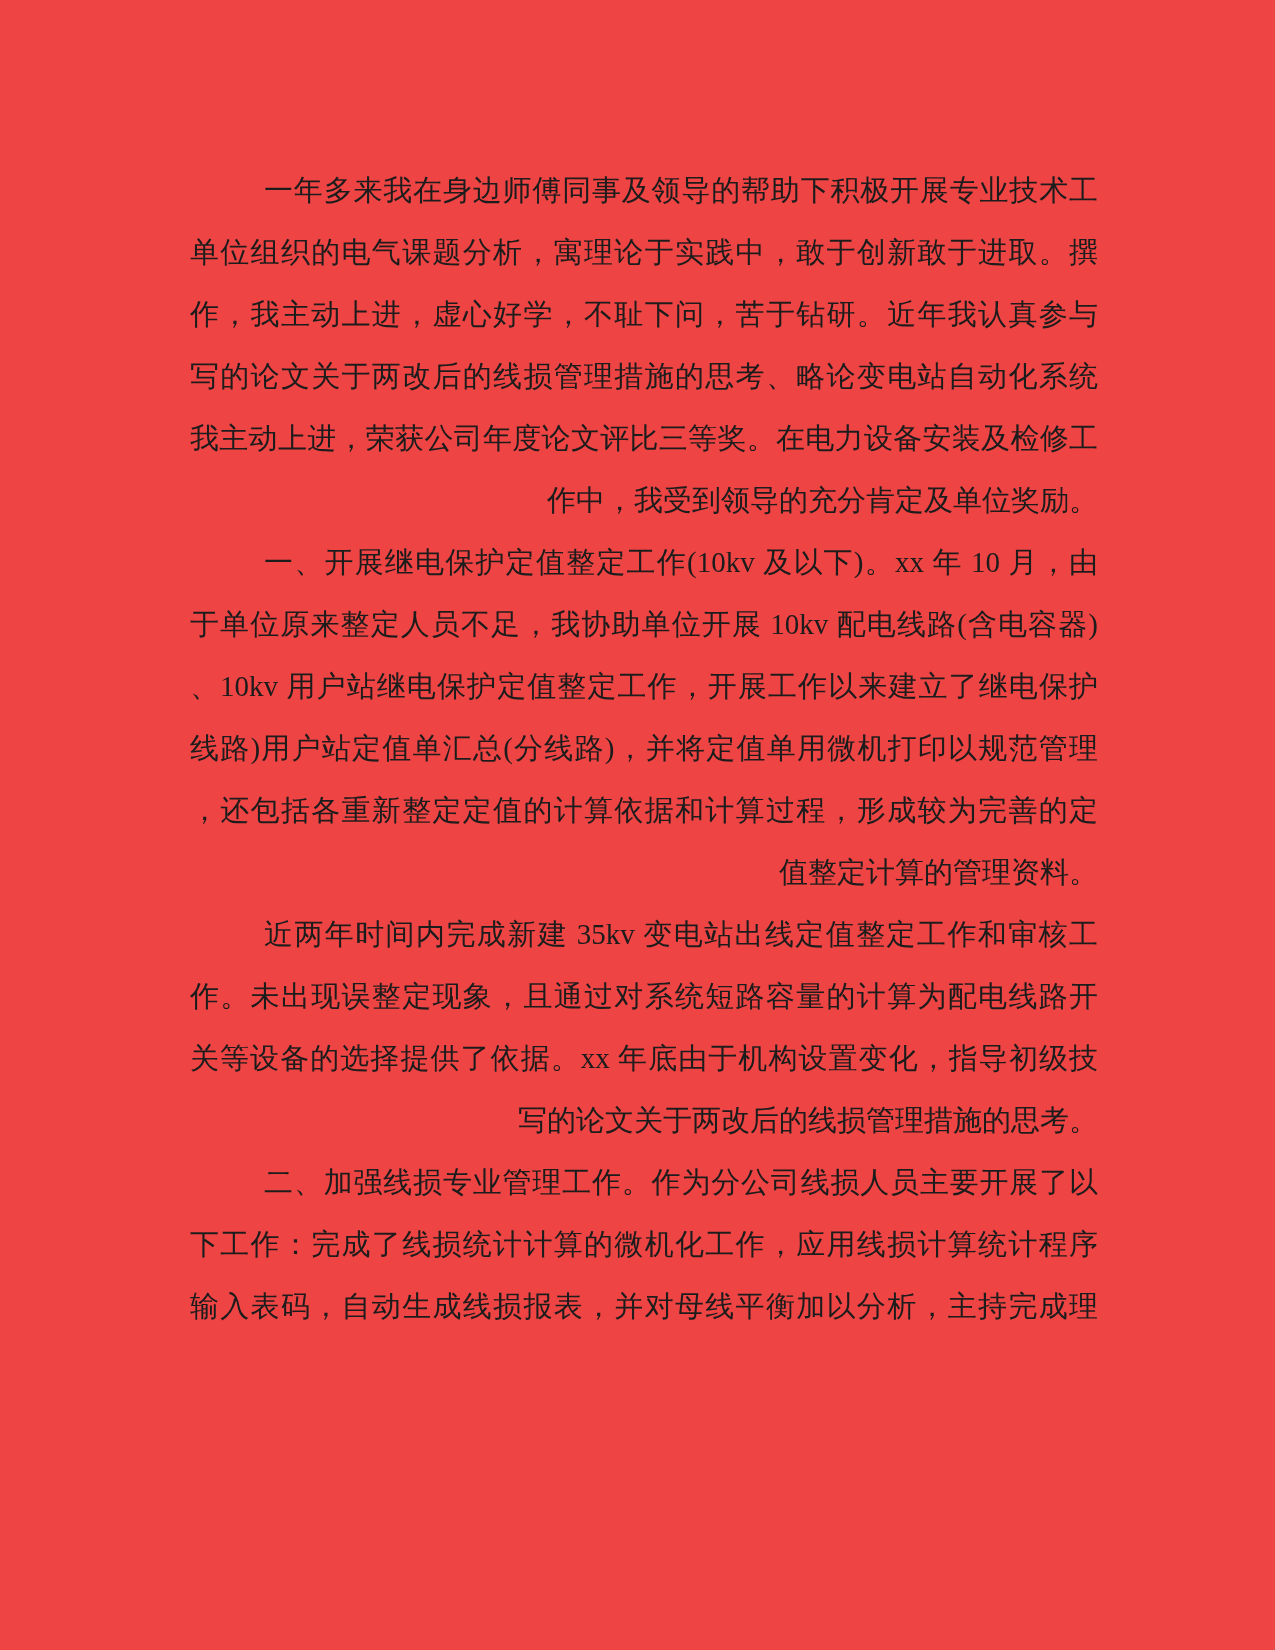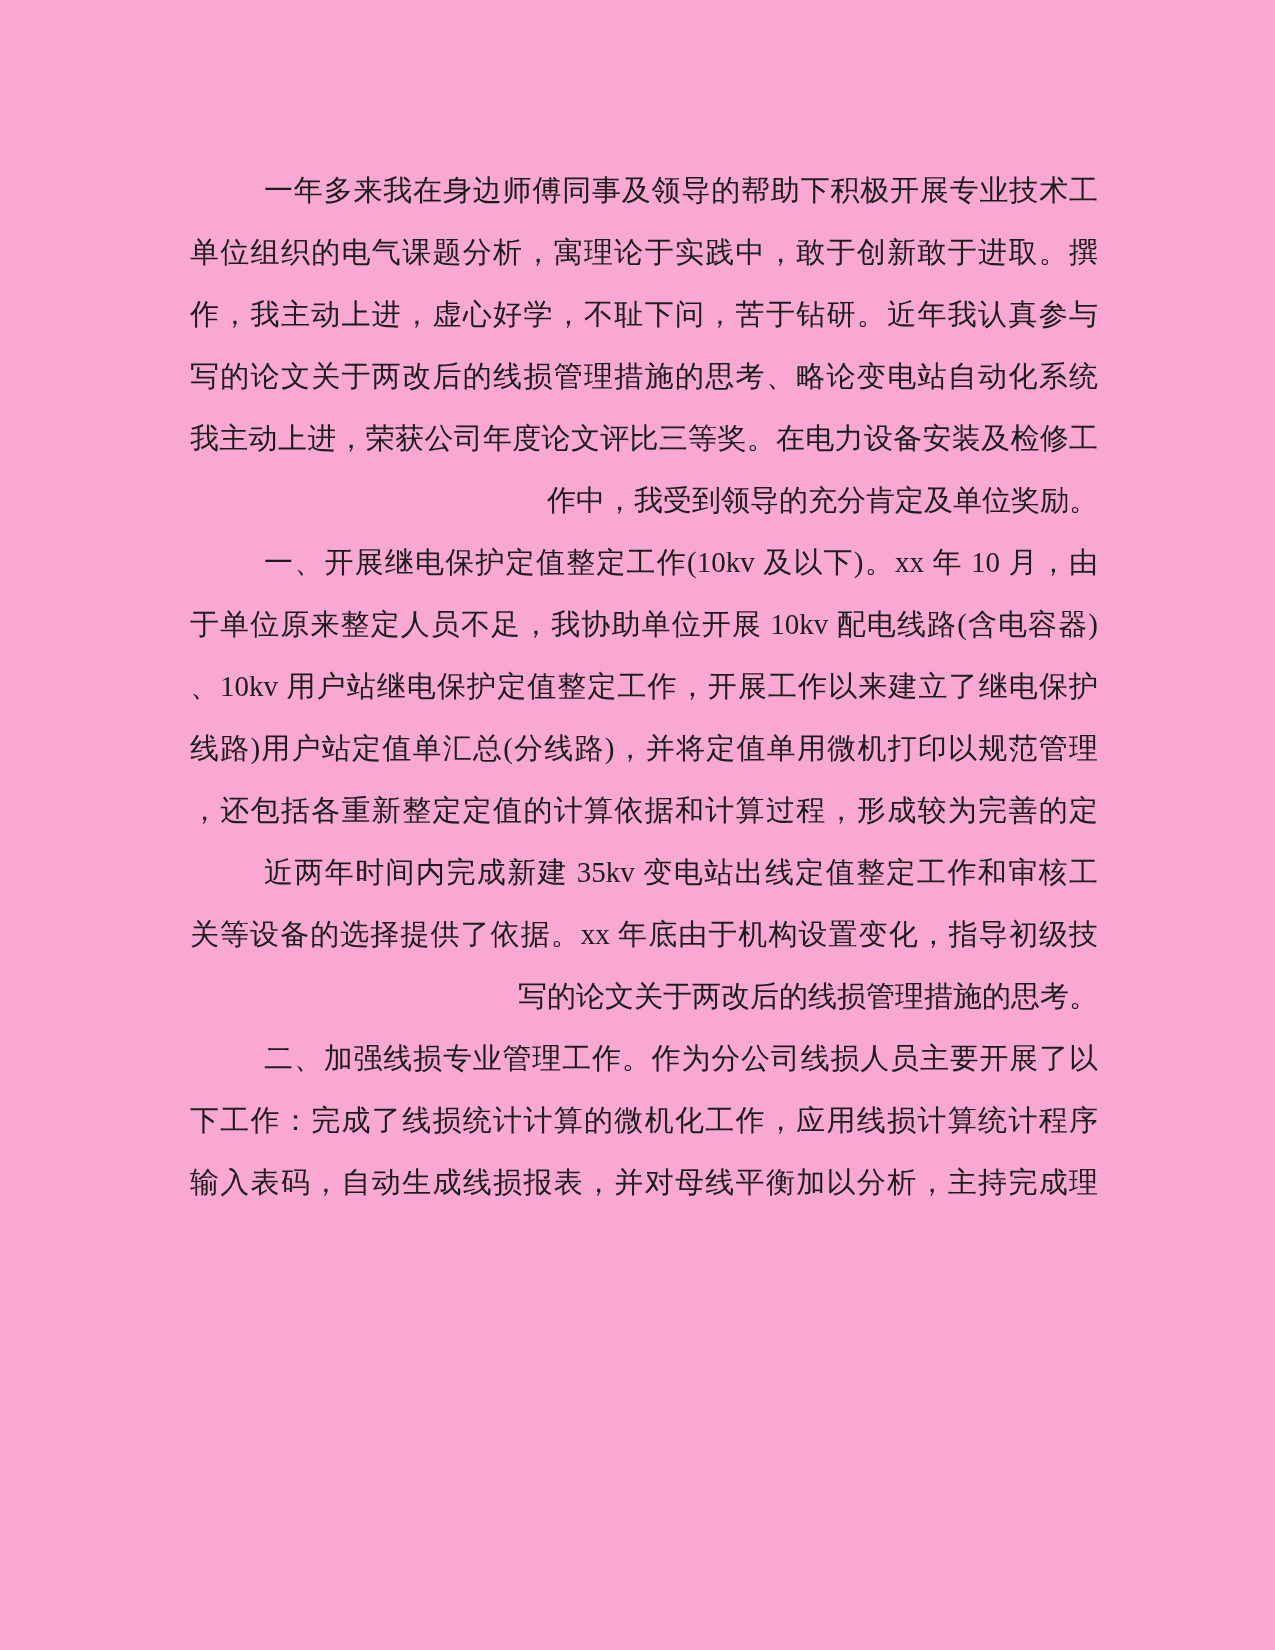--- a/index.html
+++ b/index.html
@@ -9,21 +9,21 @@
   body {
     width: 1275px;
     height: 1650px;
     background: #ffffff;
     font-family: "Liberation Serif", serif;
   }
   .page {
     position: relative;
     width: 1275px;
     height: 1650px;
-    background: #f9a8d4;
+    background: #ef4444;
     overflow: hidden;
   }
   .text-block {
     position: absolute;
     left: 190px;
     top: 159px;
     width: 908px;
     color: #1c1c1c;
   }
   .paragraph {
@@ -60,23 +60,25 @@
         <div class="line stretch">写的论文关于两改后的线损管理措施的思考、略论变电站自动化系统</div>
         <div class="line stretch">我主动上进，荣获公司年度论文评比三等奖。在电力设备安装及检修工</div>
         <div class="line">作中，我受到领导的充分肯定及单位奖励。</div>
       </div>
       <div class="paragraph">
         <div class="line indent stretch">一、开展继电保护定值整定工作(10kv 及以下)。xx 年 10 月，由</div>
         <div class="line stretch">于单位原来整定人员不足，我协助单位开展 10kv 配电线路(含电容器)</div>
         <div class="line stretch">、10kv 用户站继电保护定值整定工作，开展工作以来建立了继电保护</div>
         <div class="line stretch">线路)用户站定值单汇总(分线路)，并将定值单用微机打印以规范管理</div>
         <div class="line stretch">，还包括各重新整定定值的计算依据和计算过程，形成较为完善的定</div>
+        <div class="line">值整定计算的管理资料。</div>
       </div>
       <div class="paragraph">
         <div class="line indent stretch">近两年时间内完成新建 35kv 变电站出线定值整定工作和审核工</div>
+        <div class="line stretch">作。未出现误整定现象，且通过对系统短路容量的计算为配电线路开</div>
         <div class="line stretch">关等设备的选择提供了依据。xx 年底由于机构设置变化，指导初级技</div>
         <div class="line">写的论文关于两改后的线损管理措施的思考。</div>
       </div>
       <div class="paragraph">
         <div class="line indent stretch">二、加强线损专业管理工作。作为分公司线损人员主要开展了以</div>
         <div class="line stretch">下工作：完成了线损统计计算的微机化工作，应用线损计算统计程序</div>
         <div class="line stretch">输入表码，自动生成线损报表，并对母线平衡加以分析，主持完成理</div>
       </div>
     </div>
 </div>

